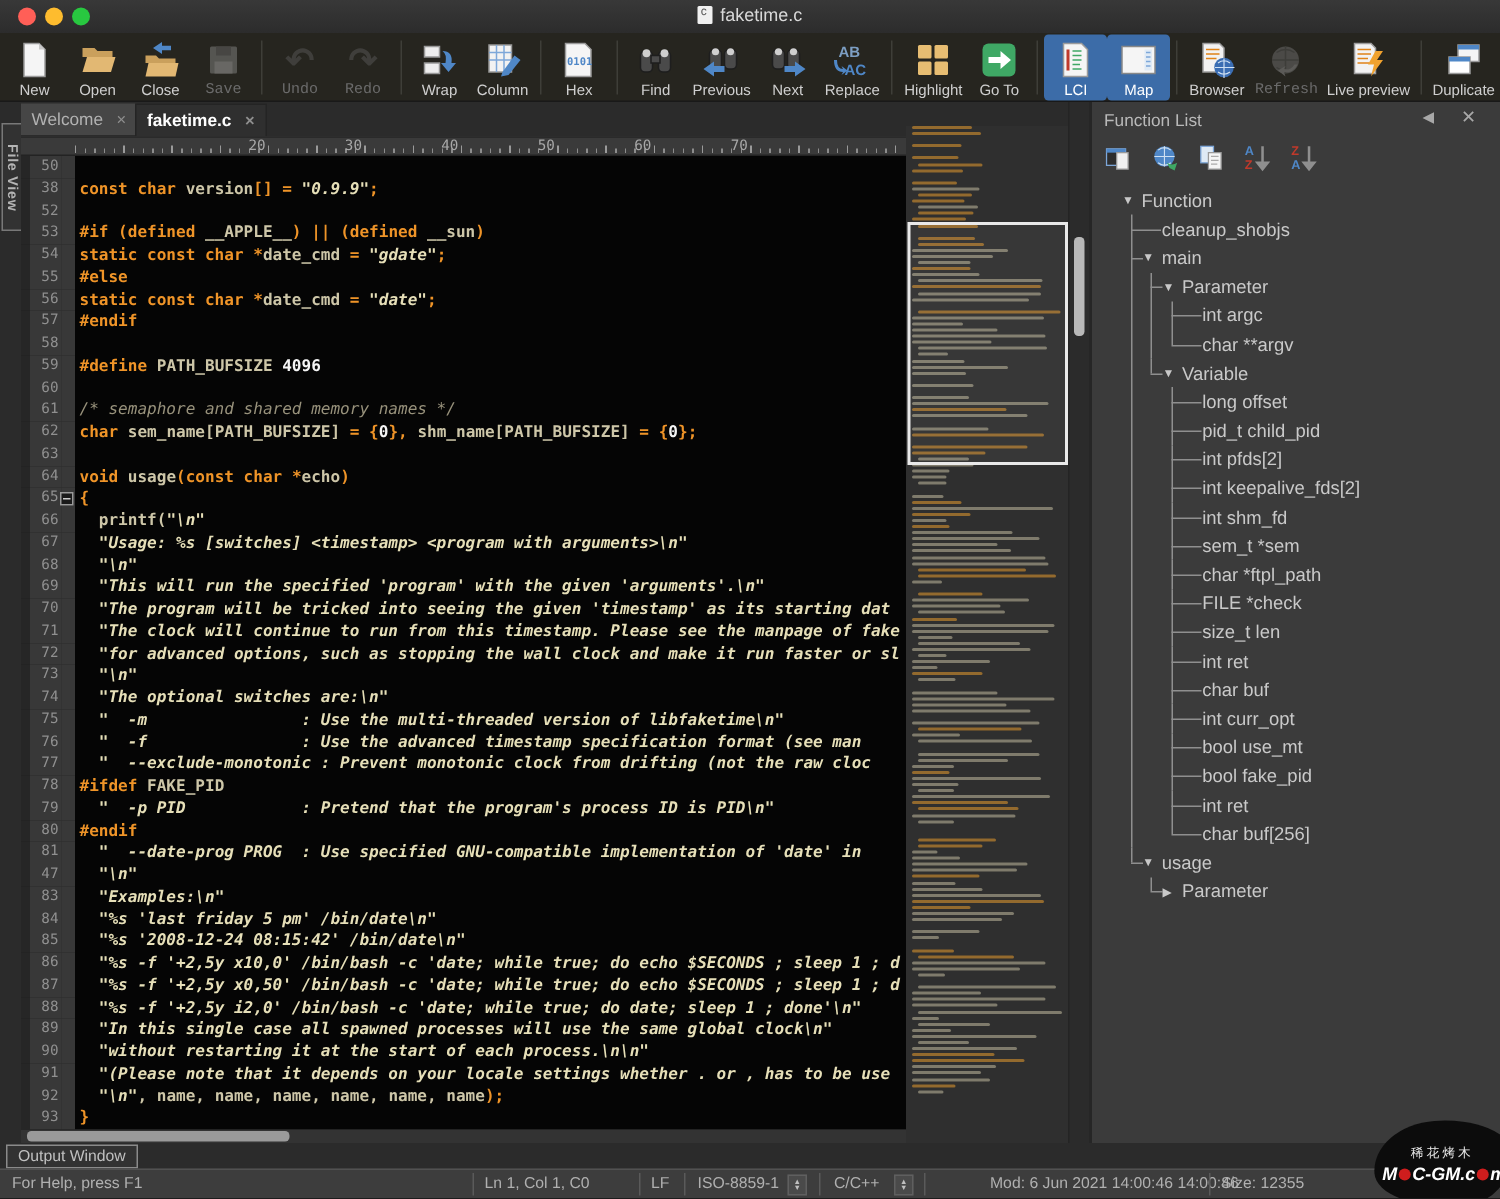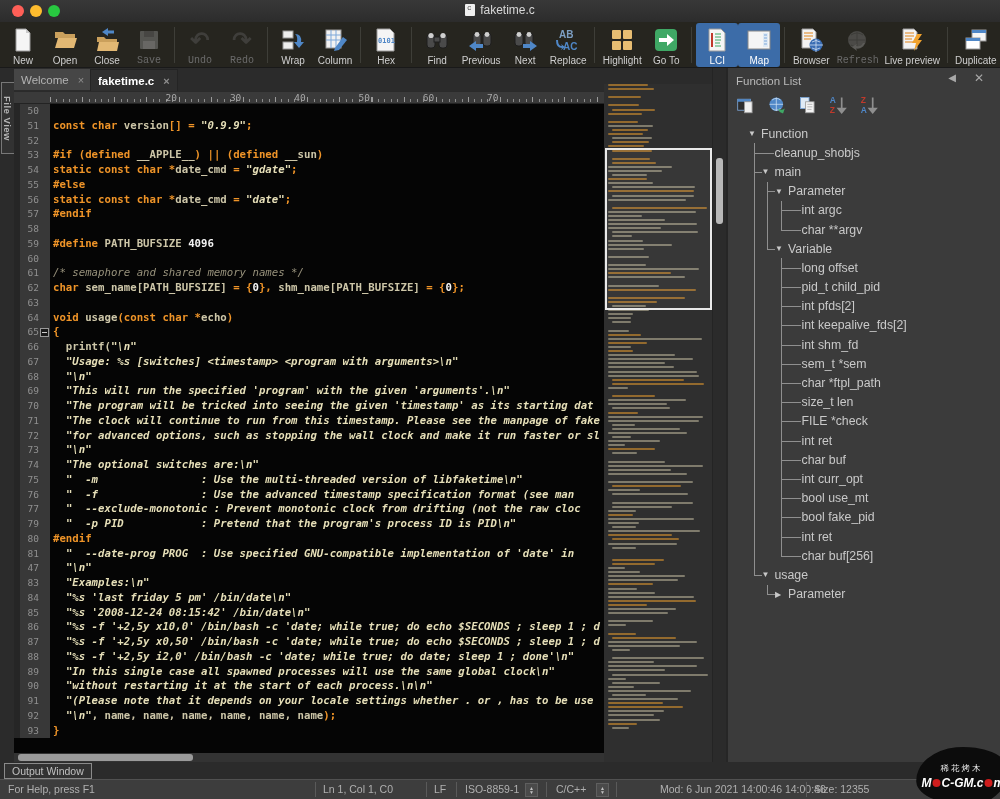--- a/index.html
+++ b/index.html
@@ -376,21 +376,21 @@
           <div class="gut">
             <div class="pad"></div>
             <div class="numcell">50</div>
             <div class="foldcol"></div>
           </div>
           <div class="code-text"></div>
         </div>
         <div class="code-line">
           <div class="gut">
             <div class="pad"></div>
-            <div class="numcell">51</div>
+            <div class="numcell">38</div>
             <div class="foldcol"></div>
           </div>
           <div class="code-text"><span class="tk-k">const char </span><span class="tk-p">version</span><span class="tk-k">[] = </span><span class="tk-s">"0.9.9"</span><span class="tk-k">;</span></div>
         </div>
         <div class="code-line">
           <div class="gut">
             <div class="pad"></div>
             <div class="numcell">52</div>
             <div class="foldcol"></div>
           </div>
@@ -588,20 +588,28 @@
           </div>
           <div class="code-text"><span class="tk-p">  </span><span class="tk-s">"  -f                : Use the advanced timestamp specification format (see man</span></div>
         </div>
         <div class="code-line">
           <div class="gut">
             <div class="pad"></div>
             <div class="numcell">77</div>
             <div class="foldcol"></div>
           </div>
           <div class="code-text"><span class="tk-p">  </span><span class="tk-s">"  --exclude-monotonic : Prevent monotonic clock from drifting (not the raw cloc</span></div>
+        </div>
+        <div class="code-line">
+          <div class="gut">
+            <div class="pad"></div>
+            <div class="numcell">78</div>
+            <div class="foldcol"></div>
+          </div>
+          <div class="code-text"><span class="tk-k">#ifdef </span><span class="tk-p">FAKE_PID</span></div>
         </div>
         <div class="code-line">
           <div class="gut">
             <div class="pad"></div>
             <div class="numcell">79</div>
             <div class="foldcol"></div>
           </div>
           <div class="code-text"><span class="tk-p">  </span><span class="tk-s">"  -p PID            : Pretend that the program's process ID is PID\n"</span></div>
         </div>
         <div class="code-line">
@@ -1006,26 +1014,26 @@
                           <span class="tlabel">sem_t *sem</span>
                         </div>
                       </li>
                       <li class="leaf">
                         <div class="trow">
                           <span class="tlabel">char *ftpl_path</span>
                         </div>
                       </li>
                       <li class="leaf">
                         <div class="trow">
+                          <span class="tlabel">FILE *check</span>
+                        </div>
+                      </li>
+                      <li class="leaf">
+                        <div class="trow">
                           <span class="tlabel">size_t len</span>
-                        </div>
-                      </li>
-                      <li class="leaf">
-                        <div class="trow">
-                          <span class="tlabel">FILE *check</span>
                         </div>
                       </li>
                       <li class="leaf">
                         <div class="trow">
                           <span class="tlabel">int ret</span>
                         </div>
                       </li>
                       <li class="leaf">
                         <div class="trow">
                           <span class="tlabel">char buf</span>

